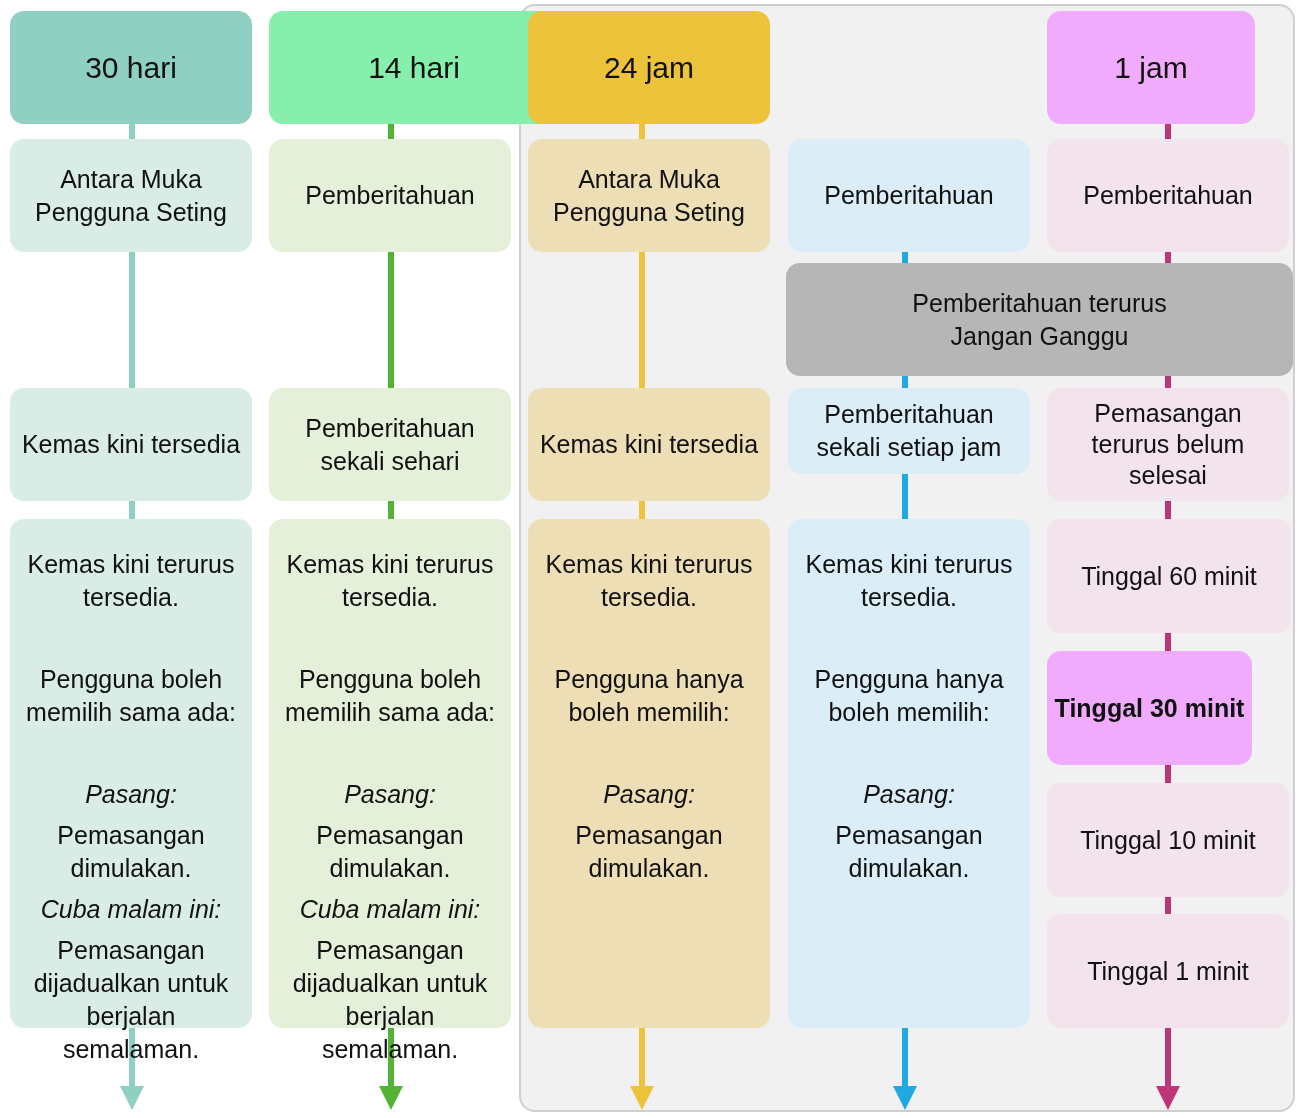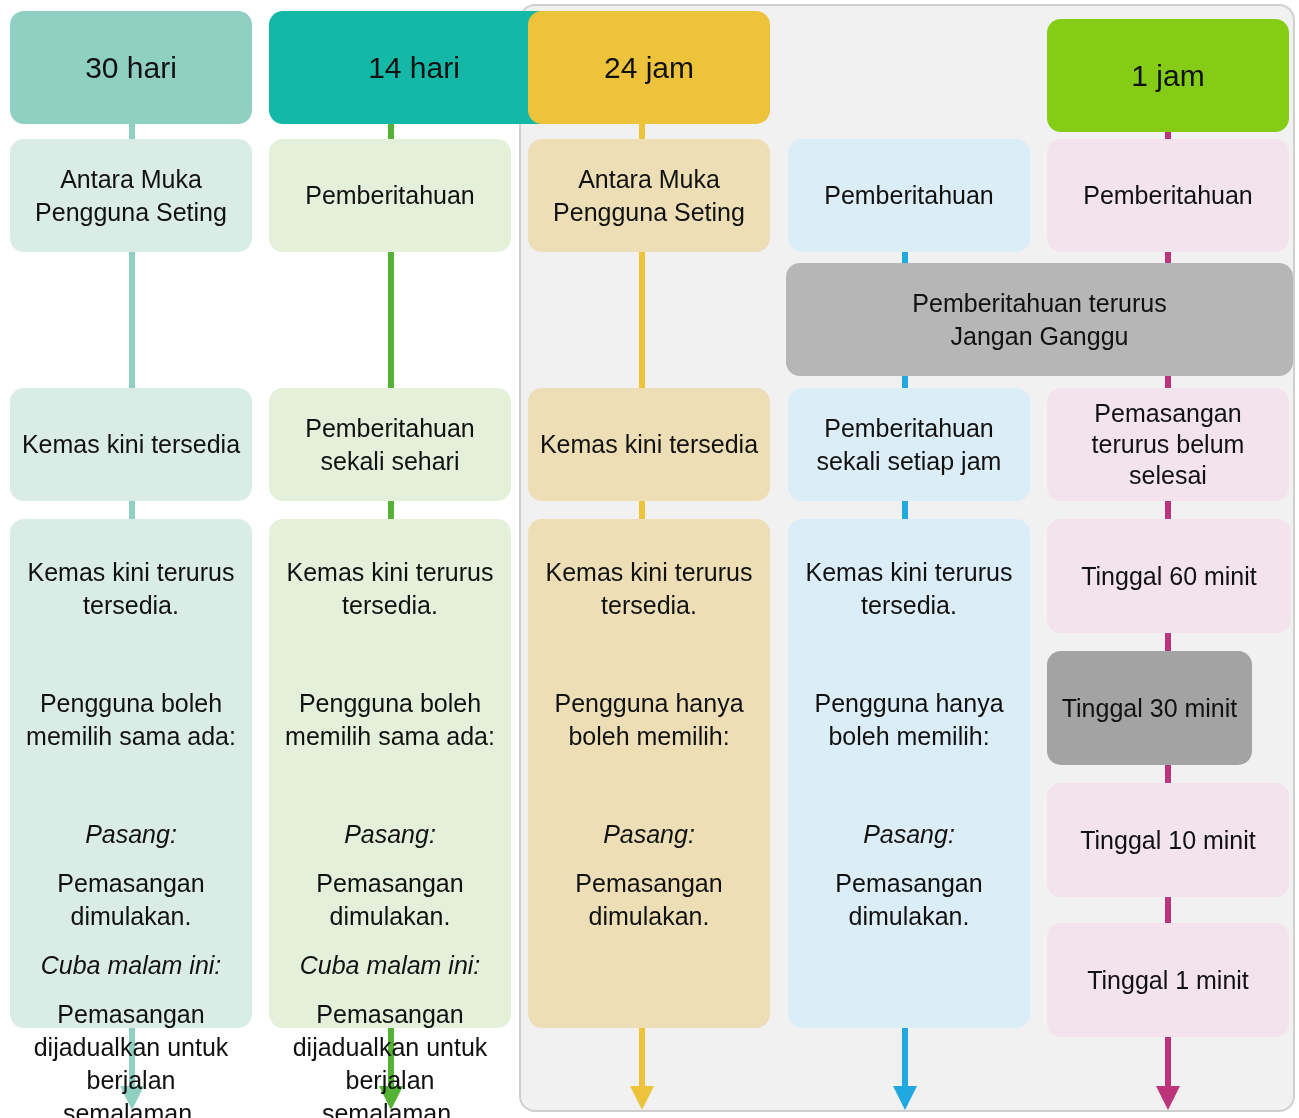--- a/index.html
+++ b/index.html
@@ -5,21 +5,21 @@
   html, body { margin: 0; padding: 0; background: #ffffff; }
   body { width: 1299px; height: 1118px; position: relative; overflow: hidden;
          font-family: "Liberation Sans", "DejaVu Sans", sans-serif; color: #111; }
   .panel { position: absolute; left: 519px; top: 4px; width: 776px; height: 1108px;
            background: #f1f1f1; border: 2px solid #cfcfcf; border-radius: 16px; box-sizing: border-box; }
   .line { position: absolute; width: 6px; }
   .box { position: absolute; border-radius: 14px; display: flex; align-items: center; justify-content: center;
          text-align: center; font-size: 25px; line-height: 33px; box-sizing: border-box; padding: 0 4px; }
   .head { height: 113px; top: 11px; font-size: 30px; }
   .tall { align-items: flex-start; padding-top: 21px; }
-  .tall p { margin: 16px; }
+  .tall p { margin: 8px; }
   .tall .gap { height: 33px; }
   .arrow { position: absolute; width: 0; height: 0; border-left: 12px solid transparent; border-right: 12px solid transparent; }
   i { font-style: italic; }
 </style>
 </head>
 <body>
 
 <div class="panel"></div>
 
 <div class="line" style="left:129px;top:120px;height:968px;background:#8fd0c3;"></div>
@@ -30,27 +30,27 @@
 
 <div class="arrow" style="left:120px;top:1086px;border-top:24px solid #8fd0c3;"></div>
 <div class="arrow" style="left:379px;top:1086px;border-top:24px solid #54b234;"></div>
 <div class="arrow" style="left:630px;top:1086px;border-top:24px solid #edc33b;"></div>
 <div class="arrow" style="left:893px;top:1086px;border-top:24px solid #20a9e1;"></div>
 <div class="arrow" style="left:1156px;top:1086px;border-top:24px solid #bd347b;"></div>
 
 <div class="box head" style="left:10px;width:242px;background:#8fd0c3;">
     <span>30 hari</span>
   </div>
-<div class="box head" style="left:269px;width:290px;background:#14b8a6;">
+<div class="box head" style="left:269px;width:290px;background:#86efac;">
     <span>14 hari</span>
   </div>
 <div class="box head" style="left:528px;width:242px;background:#edc33b;">
     <span>24 jam</span>
   </div>
-<div class="box head" style="left:1047px;width:242px;background:#84cc16;margin-top:8px;">
+<div class="box head" style="left:1047px;width:208px;background:#f0abfc;">
     <span>1 jam</span>
   </div>
 
 <div class="box" style="left:10px;top:139px;width:242px;height:113px;background:#d9ece6;">
     <span>Antara Muka Pengguna Seting</span>
   </div>
 <div class="box" style="left:269px;top:139px;width:242px;height:113px;background:#e4f0da;">
     <span>Pemberitahuan</span>
   </div>
 <div class="box" style="left:528px;top:139px;width:242px;height:113px;background:#eddeb6;">
@@ -69,21 +69,21 @@
 
 <div class="box" style="left:10px;top:388px;width:242px;height:113px;background:#d9ece6;">
     <span>Kemas kini tersedia</span>
   </div>
 <div class="box" style="left:269px;top:388px;width:242px;height:113px;background:#e4f0da;padding:16px 20px;">
     <span>Pemberitahuan sekali sehari</span>
   </div>
 <div class="box" style="left:528px;top:388px;width:242px;height:113px;background:#eddeb6;">
     <span>Kemas kini tersedia</span>
   </div>
-<div class="box" style="left:788px;top:388px;width:242px;height:113px;background:#dbedf6;padding:0 14px;">
+<div class="box" style="left:788px;top:388px;width:242px;height:86px;background:#dbedf6;padding:0 14px;">
     <span>Pemberitahuan sekali setiap jam</span>
   </div>
 <div class="box" style="left:1047px;top:388px;width:242px;height:113px;background:#f2e3ec;padding:0 30px;line-height:31px;">
     <span>Pemasangan terurus belum selesai</span>
   </div>
 
 <div class="box tall" style="left:10px;top:519px;width:242px;height:509px;background:#d9ece6;">
   <div>
     <p style="padding:0 4px;">Kemas kini terurus tersedia.</p>
     <div class="gap"></div>
@@ -124,21 +124,21 @@
     <p style="padding:0 10px;">Pengguna hanya boleh memilih:</p>
     <div class="gap"></div>
     <p><i>Pasang:</i></p>
     <p style="padding:0 40px;">Pemasangan dimulakan.</p>
   </div>
 </div>
 
 <div class="box" style="left:1047px;top:519px;width:244px;height:114px;background:#f2e3ec;">
     <span>Tinggal 60 minit</span>
   </div>
-<div class="box" style="left:1047px;top:651px;width:205px;height:114px;background:#a3a3a3;">
+<div class="box" style="left:1047px;top:651px;width:205px;height:114px;background:#f0abfc;font-weight:bold;">
     <span>Tinggal 30 minit</span>
   </div>
 <div class="box" style="left:1047px;top:783px;width:242px;height:114px;background:#f2e3ec;">
     <span>Tinggal 10 minit</span>
   </div>
-<div class="box" style="left:1047px;top:914px;width:242px;height:114px;background:#f2e3ec;margin-top:9px;">
+<div class="box" style="left:1047px;top:914px;width:242px;height:114px;background:#f2e3ec;">
     <span>Tinggal 1 minit</span>
   </div>
 
 </body></html>

